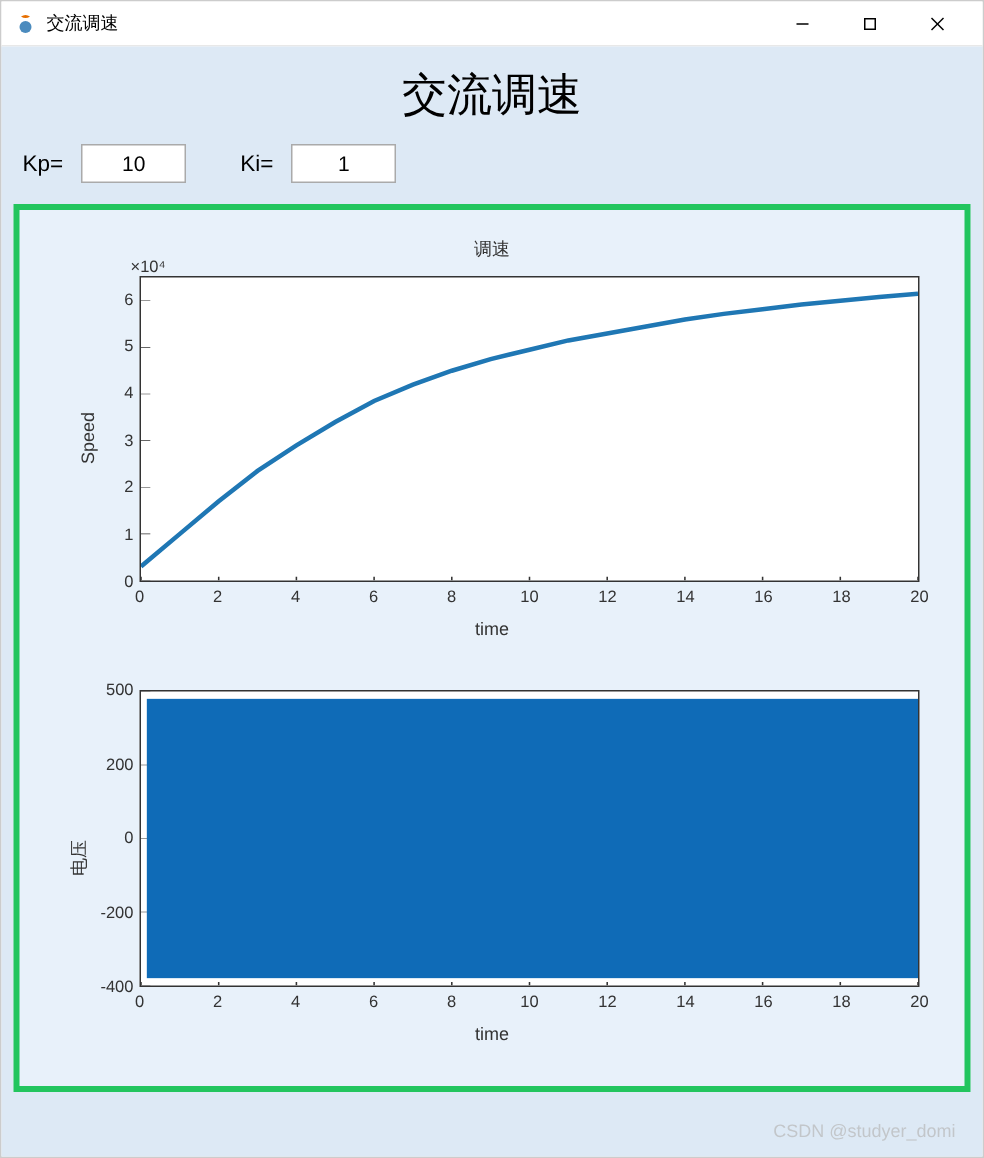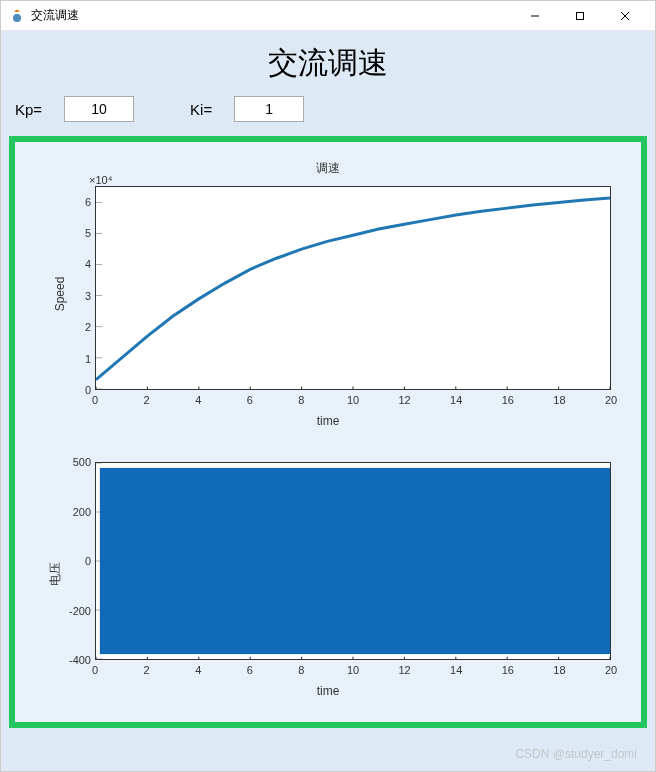--- a/index.html
+++ b/index.html
@@ -51,21 +51,21 @@
 .heading {
   text-align: center;
   font-family: "KaiTi", "STKaiti", serif;
   font-size: 30px;
   color: #000;
   margin: 6px 0 12px 0;
 }
 .controls-row {
   display: flex;
   align-items: center;
-  gap: 22px;
+  gap: 12px;
   padding: 0 6px 14px 6px;
 }
 .lbl {
   font-size: 15px;
   color: #000;
   white-space: nowrap;
 }
 .input-box {
   width: 70px;
   height: 26px;
@@ -79,21 +79,21 @@
   height: 28px;
   min-width: 96px;
   background: #e6e6e6;
   border: 1px solid #888;
   font-size: 16px;
   cursor: pointer;
 }
 .btn.cjk { font-family: "SimSun", serif; }
 .plot-panel {
   background: #e8f1fa;
-  border: 6px solid #22c55e;
+  border: 4px solid #22c55e;
   height: 592px;
   padding: 22px 20px 10px 20px;
   position: relative;
 }
 .chart-wrap {
   position: relative;
 }
 .chart-wrap.top { height: 260px; margin-bottom: 30px; }
 .chart-wrap.bottom { height: 240px; }
 .chart-title {

